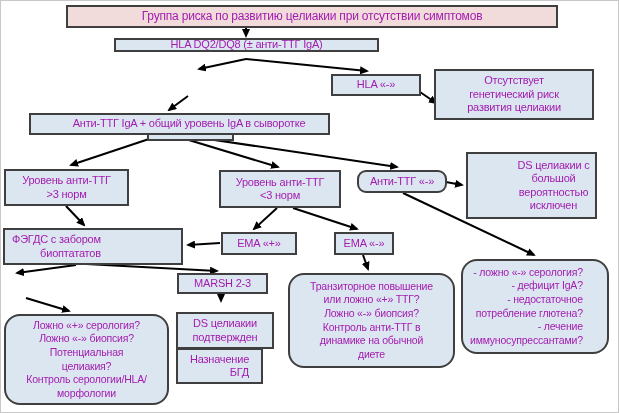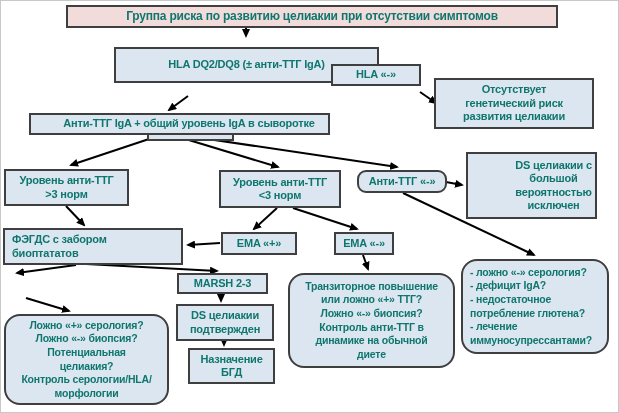--- a/index.html
+++ b/index.html
@@ -4,26 +4,26 @@
 <style>
   html,body{margin:0;padding:0;background:#fff;}
   #canvas{
     position:relative;width:619px;height:413px;
     background:#ffffff;border:1px solid #c8c8c8;box-sizing:border-box;
     font-family:"Liberation Sans",sans-serif;overflow:hidden;
   }
   .node{
     position:absolute;box-sizing:border-box;
     background:#dce6f1;border:2px solid #3f3f3f;
-    color:#0f766e;font-weight:bold;font-size:11px;line-height:1.22;
+    color:#a21caf;font-weight:normal;font-size:11px;line-height:1.22;
     display:flex;align-items:center;justify-content:center;
     text-align:center;white-space:pre-line;letter-spacing:-0.2px;
   }
   .node.title{background:#f2dcdb;font-size:12px;}
-  .node.left{justify-content:flex-start;text-align:left;padding-left:7px;padding-right:2px;}
+  .node.left{justify-content:flex-start;text-align:right;padding-left:7px;padding-right:2px;}
   .node.small{font-size:10.5px;line-height:1.3;border-radius:16px;}
   #arrows{position:absolute;left:0;top:0;width:619px;height:413px;pointer-events:none;}
   #arrows line{stroke:#000;stroke-width:2;}
 </style>
 </head>
 <body>
 
 <div id="canvas">
 
   <svg id="arrows" viewBox="0 0 619 413">
@@ -49,27 +49,27 @@
     <line x1="402" y1="192" x2="533" y2="254" marker-end="url(#ah)"></line>
     <line x1="75" y1="264" x2="16" y2="272" marker-end="url(#ah)"></line>
     <line x1="85" y1="263" x2="216" y2="270" marker-end="url(#ah)"></line>
     <line x1="25" y1="297" x2="68" y2="310" marker-end="url(#ah)"></line>
     <line x1="220" y1="293" x2="220" y2="300" marker-end="url(#ah)"></line>
     <line x1="223" y1="340" x2="223" y2="344" marker-end="url(#ah)"></line>
   </svg>
 
   <div class="node title" style="left:65px;top:4px;width:492px;height:23px;">Группа риска по развитию целиакии при отсутствии симптомов</div>
 
-  <div class="node" style="left:113px;top:37px;width:265px;height:36px;margin-top:9px;">HLA DQ2/DQ8 (± анти-ТТГ IgA)</div>
+  <div class="node" style="left:113px;top:37px;width:265px;height:14px;">HLA DQ2/DQ8 (± анти-ТТГ IgA)</div>
 
   <div class="node" style="left:146px;top:71px;width:87px;height:24px;margin-top:45px;">HLA «+»</div>
 
-  <div class="node" style="left:330px;top:63px;width:90px;height:22px;">HLA «-»</div>
+  <div class="node" style="left:330px;top:73px;width:90px;height:22px;">HLA «-»</div>
 
-  <div class="node" style="left:433px;top:77px;width:160px;height:51px;">Отсутствует
+  <div class="node" style="left:433px;top:68px;width:160px;height:51px;">Отсутствует
 генетический риск
 развития целиакии</div>
 
   <div class="node" style="left:28px;top:112px;width:301px;height:22px;padding-left:19px;">Анти-ТТГ IgA + общий уровень IgA в сыворотке</div>
 
   <div class="node" style="left:3px;top:168px;width:125px;height:37px;">Уровень анти-ТТГ
 &gt;3 норм</div>
 
   <div class="node" style="left:218px;top:169px;width:122px;height:38px;">Уровень анти-ТТГ
 &lt;3 норм</div>
@@ -105,19 +105,19 @@
 - лечение
 иммуносупрессантами?</div>
 
   <div class="node small" style="left:3px;top:313px;width:165px;height:91px;">Ложно «+»  серология?
 Ложно «-» биопсия?
 Потенциальная
 целиакия?
 Контроль серологии/HLA/
 морфологии</div>
 
-  <div class="node" style="left:175px;top:303px;width:98px;height:37px;">DS целиакии
+  <div class="node" style="left:175px;top:311px;width:98px;height:37px;">DS целиакии
 подтвержден</div>
 
-  <div class="node" style="left:187px;top:347px;width:87px;height:36px;">Назначение
+  <div class="node" style="left:175px;top:347px;width:87px;height:36px;text-align:right;">Назначение
 БГД</div>
 
 </div>
 
 </body></html>

